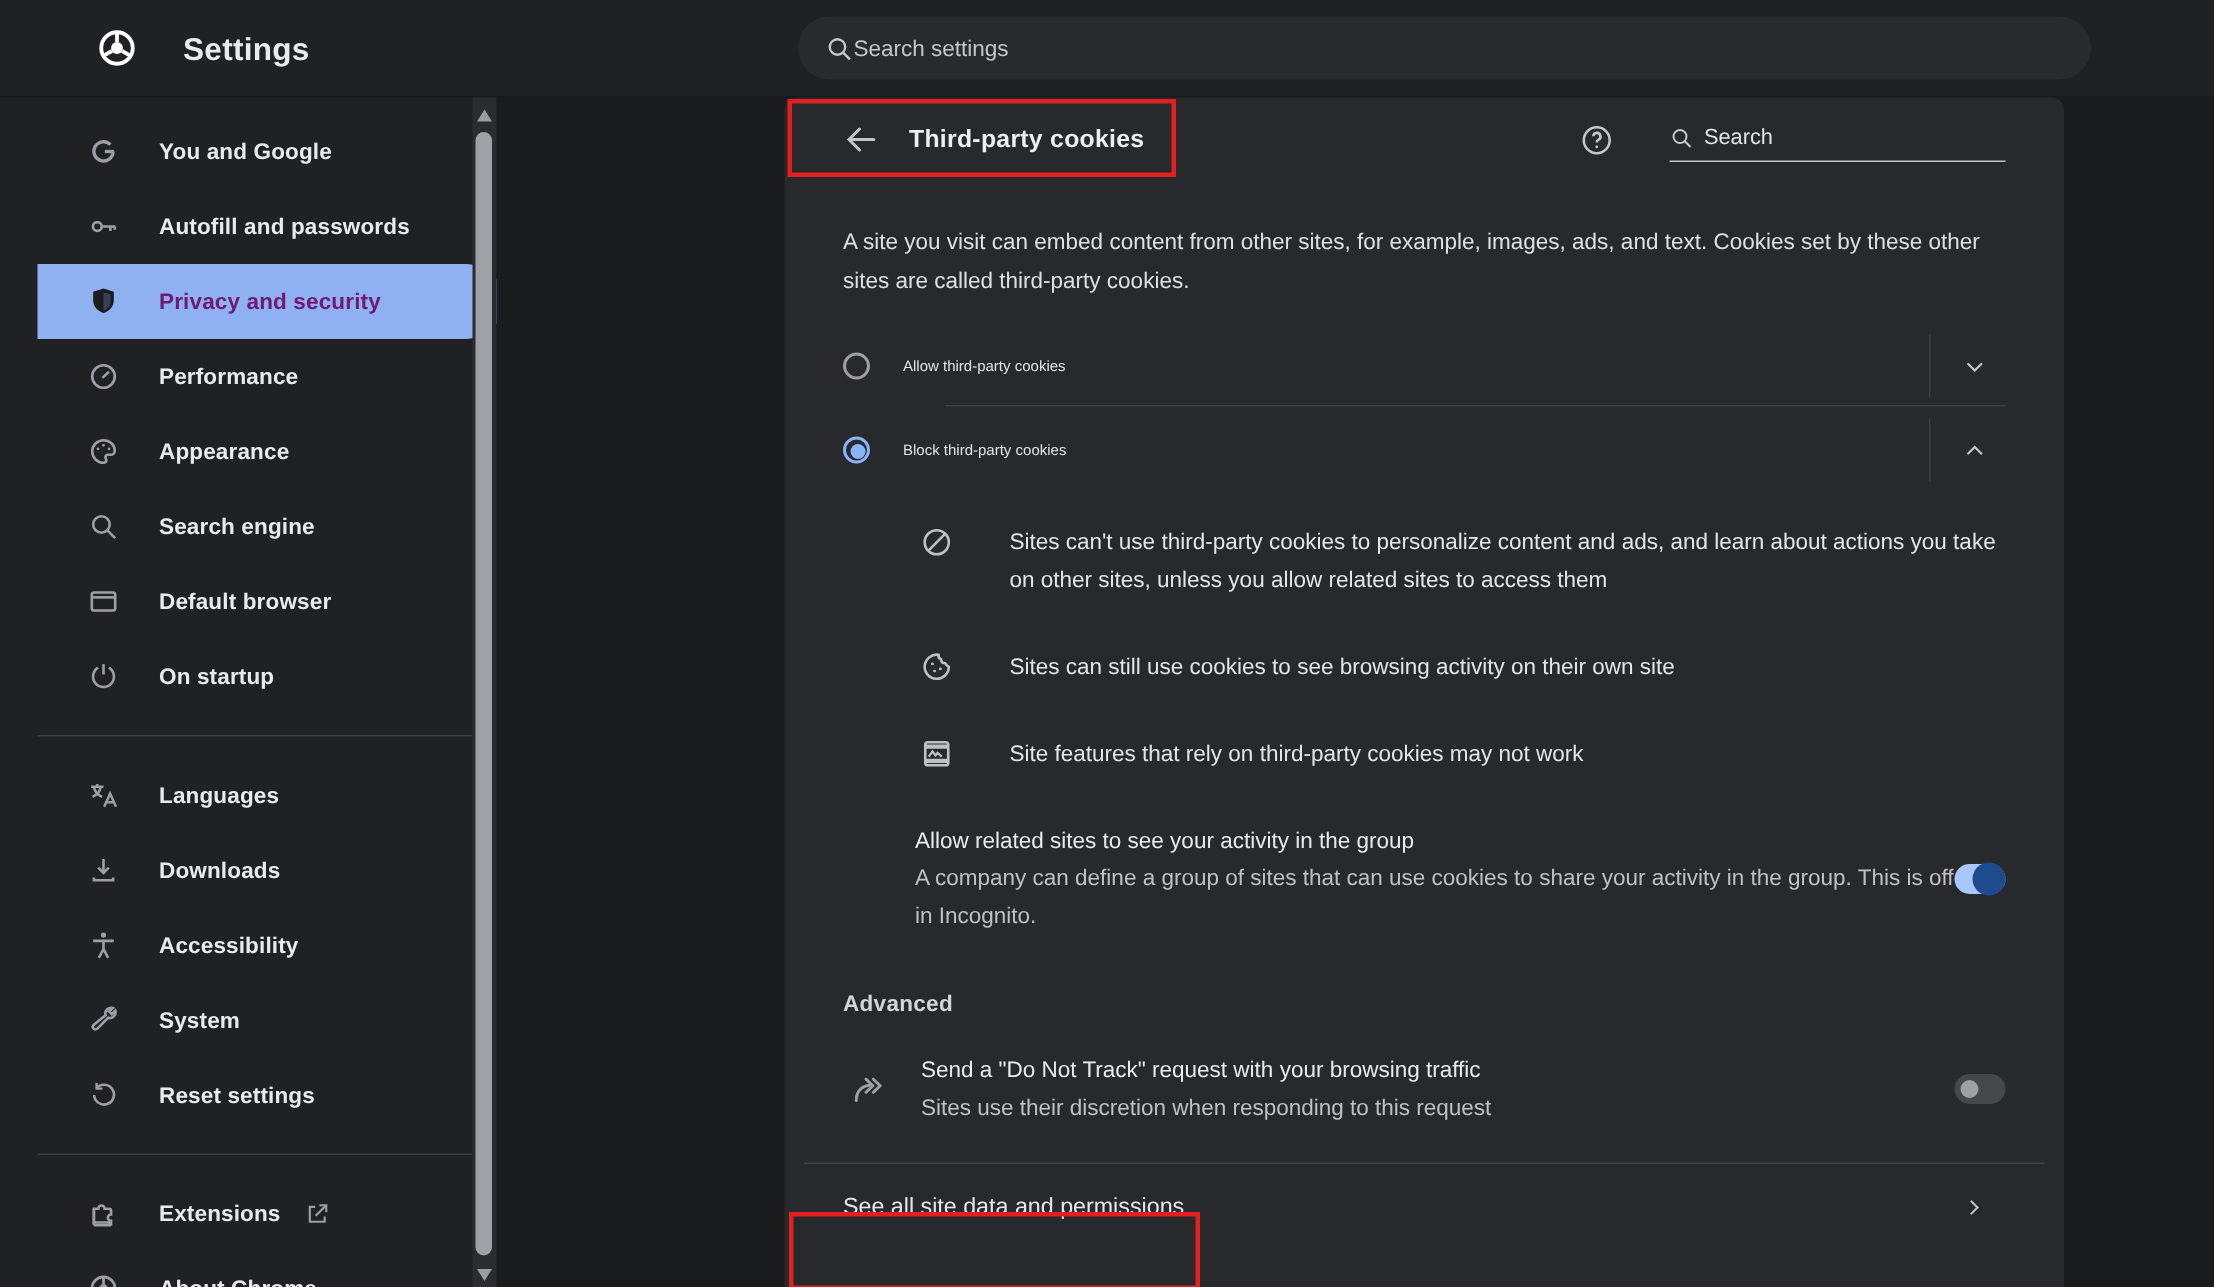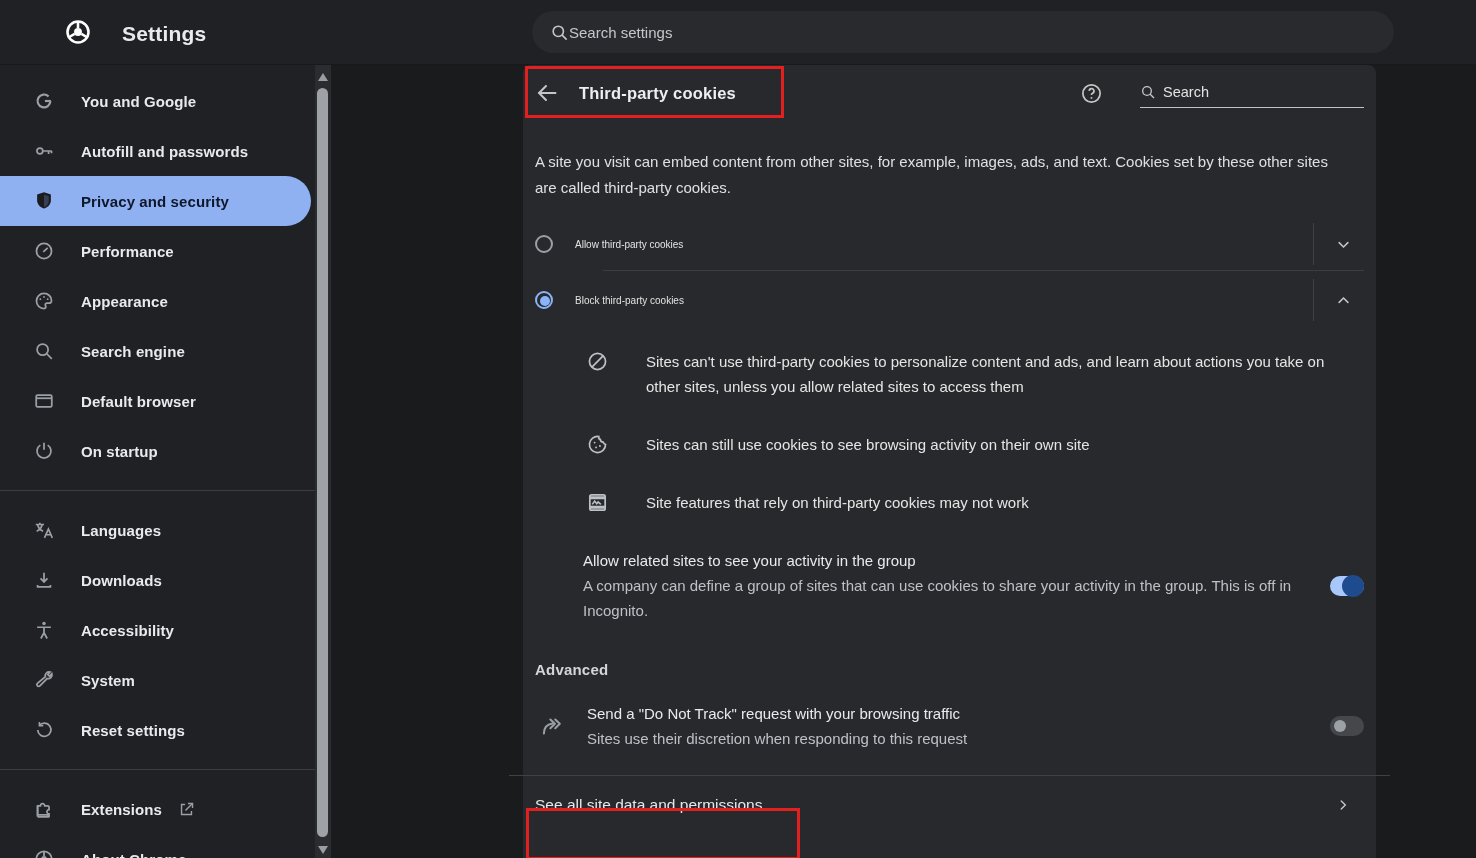--- a/index.html
+++ b/index.html
@@ -9,37 +9,37 @@
 
   
   .topbar { position:absolute; left:0; top:0; width:1476px; height:65px; background:#202124; border-bottom:1px solid #18191b; display:flex; align-items:center; }
   .brand { display:flex; align-items:flex-end; gap:30px; padding-left:32px; width:500px;margin-left:32px; }
   .brand-title { color:#e8eaed; font-size:21px; font-weight:600; letter-spacing:.2px; }
   .search-pill { display:flex; align-items:center; width:862px; height:42px; margin-left:0; background:#292a2e; border-radius:21px; padding:0 18px; }
   .search-pill input { flex:1; background:transparent; border:none; outline:none; color:#e3e3e3; font-size:15px; font-family:inherit; }
   .search-pill input::placeholder { color:#c3c7cb; }
 
   
-  .sidebar { position:absolute; left:0; top:65px; width:315px; height:793px; background:#202124; padding-top:11px; }
+  .sidebar { position:absolute; left:0; top:65px; width:315px; height:793px; background:#202124; padding-top:11px;padding-left:25px; }
   .sb-item { display:flex; align-items:center; height:50px; padding-left:33px; cursor:pointer; color:#9aa0a6; }
   .sb-item .sb-label { color:#e8eaed; font-size:15px; font-weight:600; margin-left:26px; letter-spacing:.1px; }
   .sb-item.selected { width:311px; background:#8fb1f2; border-radius:0 25px 25px 0; color:#1b1c1e; }
-  .sb-item.selected .sb-label { color:#0f172a; }
+  .sb-item.selected .sb-label { color:#701a75; }
   .sb-divider { height:1px; background:#3c3d40; margin:14px 0; }
   .ext-ic { margin-left:16px; }
 
   
   .scrollcol { position:absolute; left:315px; top:65px; width:16px; height:793px; background:#2b2c2f; }
   .sc-up { position:absolute; left:3px; top:8px; width:0; height:0; border-left:5px solid transparent; border-right:5px solid transparent; border-bottom:8px solid #9a9da1; }
   .sc-down { position:absolute; left:3px; bottom:4px; width:0; height:0; border-left:5px solid transparent; border-right:5px solid transparent; border-top:8px solid #9a9da1; }
   .sc-thumb { position:absolute; left:2px; top:23px; width:11px; height:749px; background:#9ea1a5; border-radius:6px; }
 
   
   .main { position:absolute; left:331px; top:65px; width:1145px; height:793px; background:#1a1b1d; }
-  .card { position:absolute; left:192px; top:0; width:853px; height:793px; background:#28292c; border-radius:8px 8px 0 0; padding:0 12px; }
+  .card { position:absolute; left:192px; top:0; width:853px; height:793px; background:#28292c; border-radius:8px 8px 0 0; padding:0 39px; }
 
   .card-header { display:flex; align-items:center; height:56px; }
   .back-btn { width:24px; height:24px; color:#c4c7c5; cursor:pointer; flex:none; }
   .card-title { color:#eceef1; font-size:16.5px; font-weight:700; margin-left:20px; letter-spacing:.2px; }
   .header-spacer { flex:1; }
   .help-btn { width:23px; height:23px; color:#c4c7c5; cursor:pointer; margin-right:37px; }
   .mini-search { display:flex; align-items:center; gap:7px; width:224px; border-bottom:1px solid #c0c3c6; padding-bottom:7px; margin-top:6px; }
   .mini-search input { width:100%; background:transparent; border:none; outline:none; color:#e3e3e3; font-size:14.5px; font-family:inherit; }
   .mini-search input::placeholder { color:#e3e3e3; }
 

